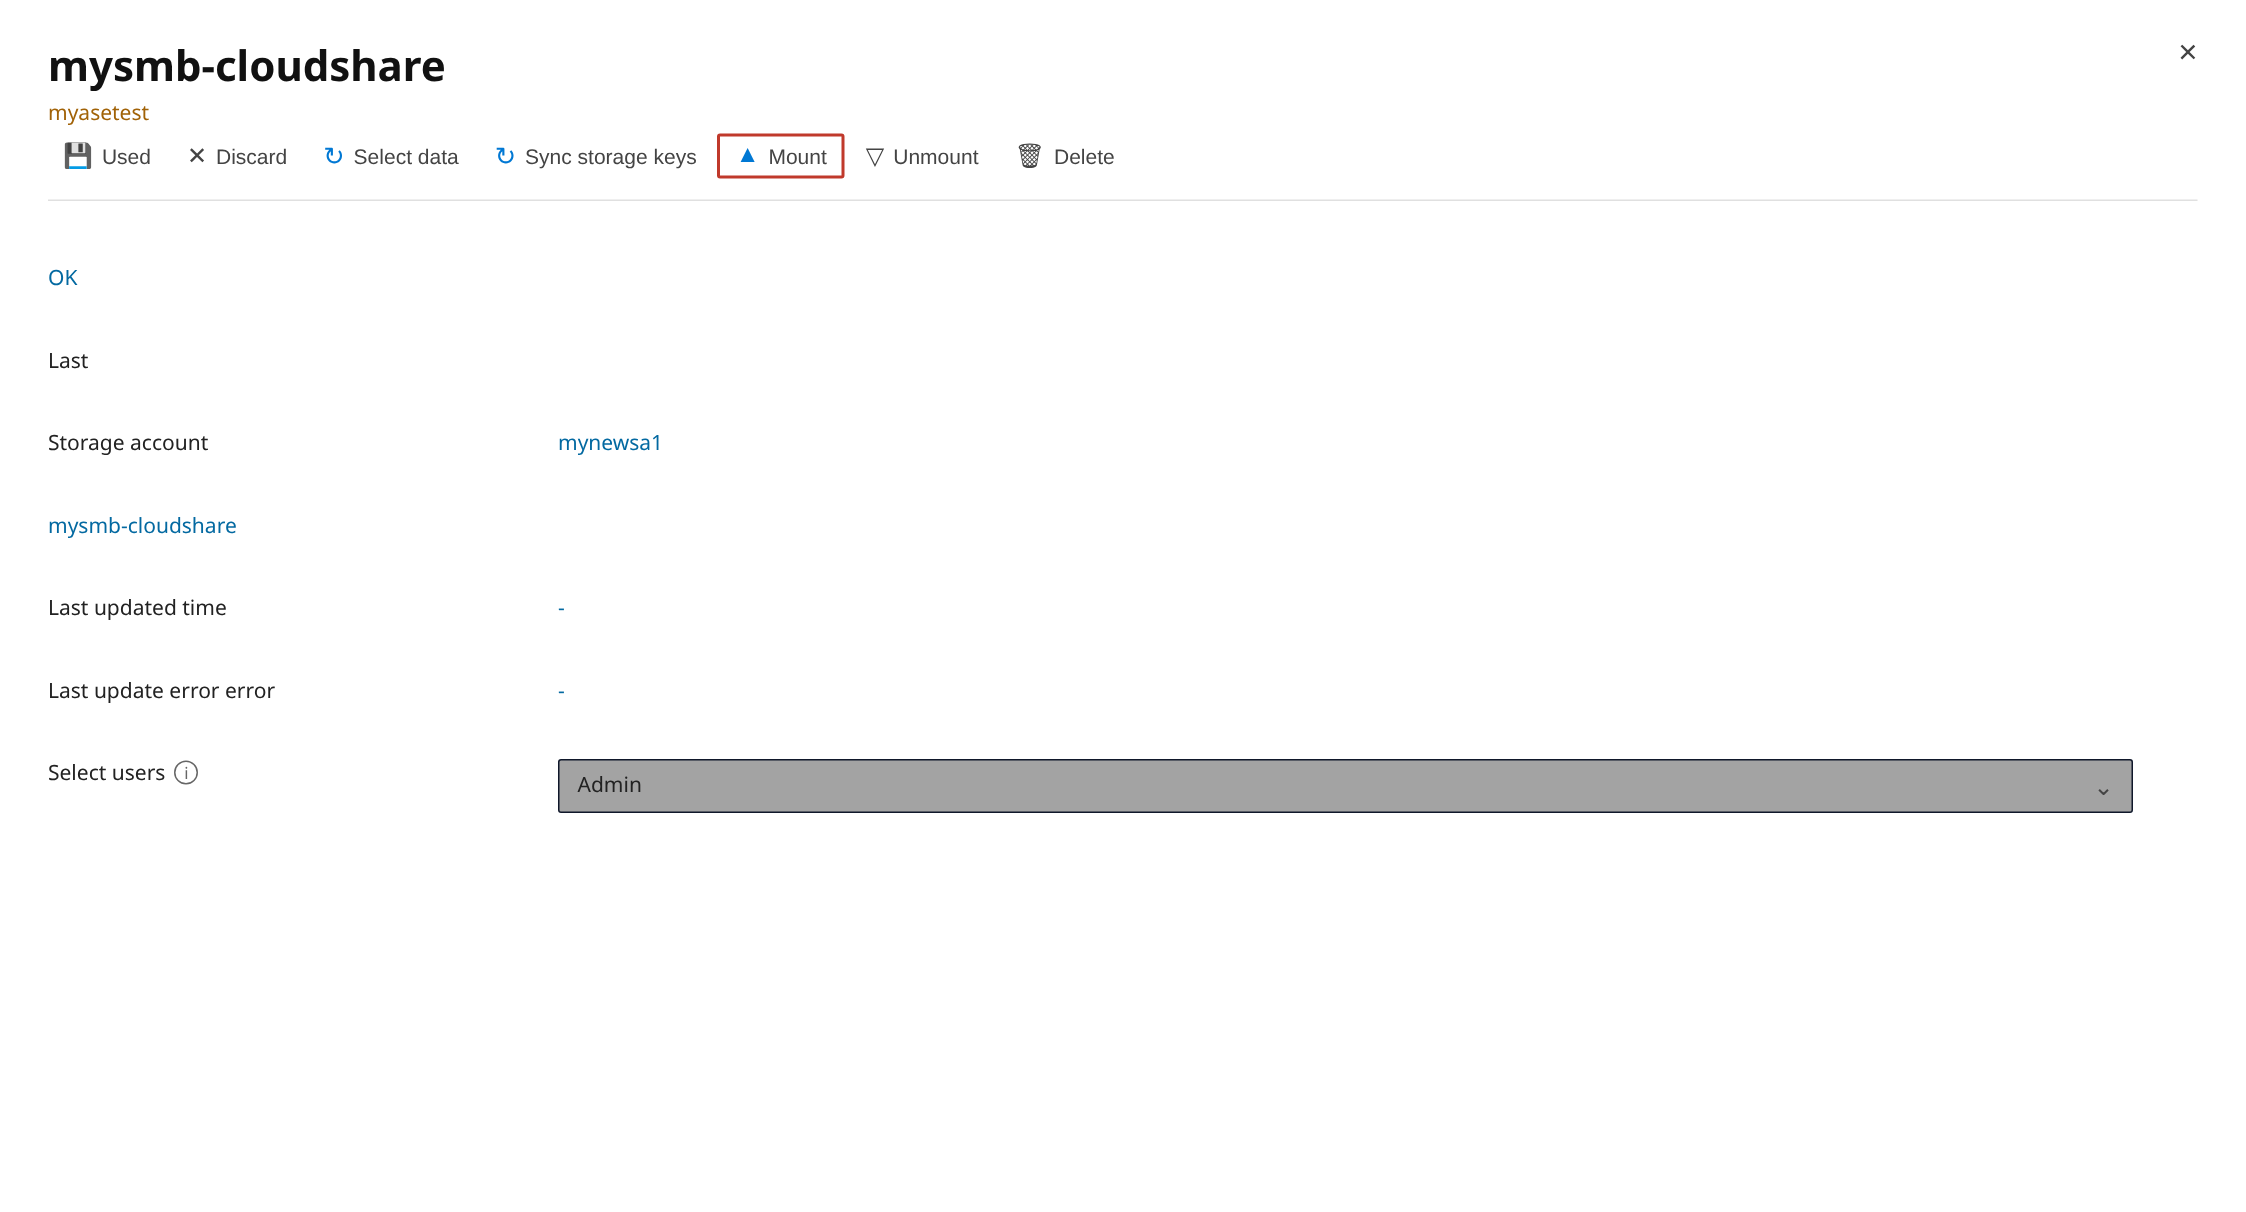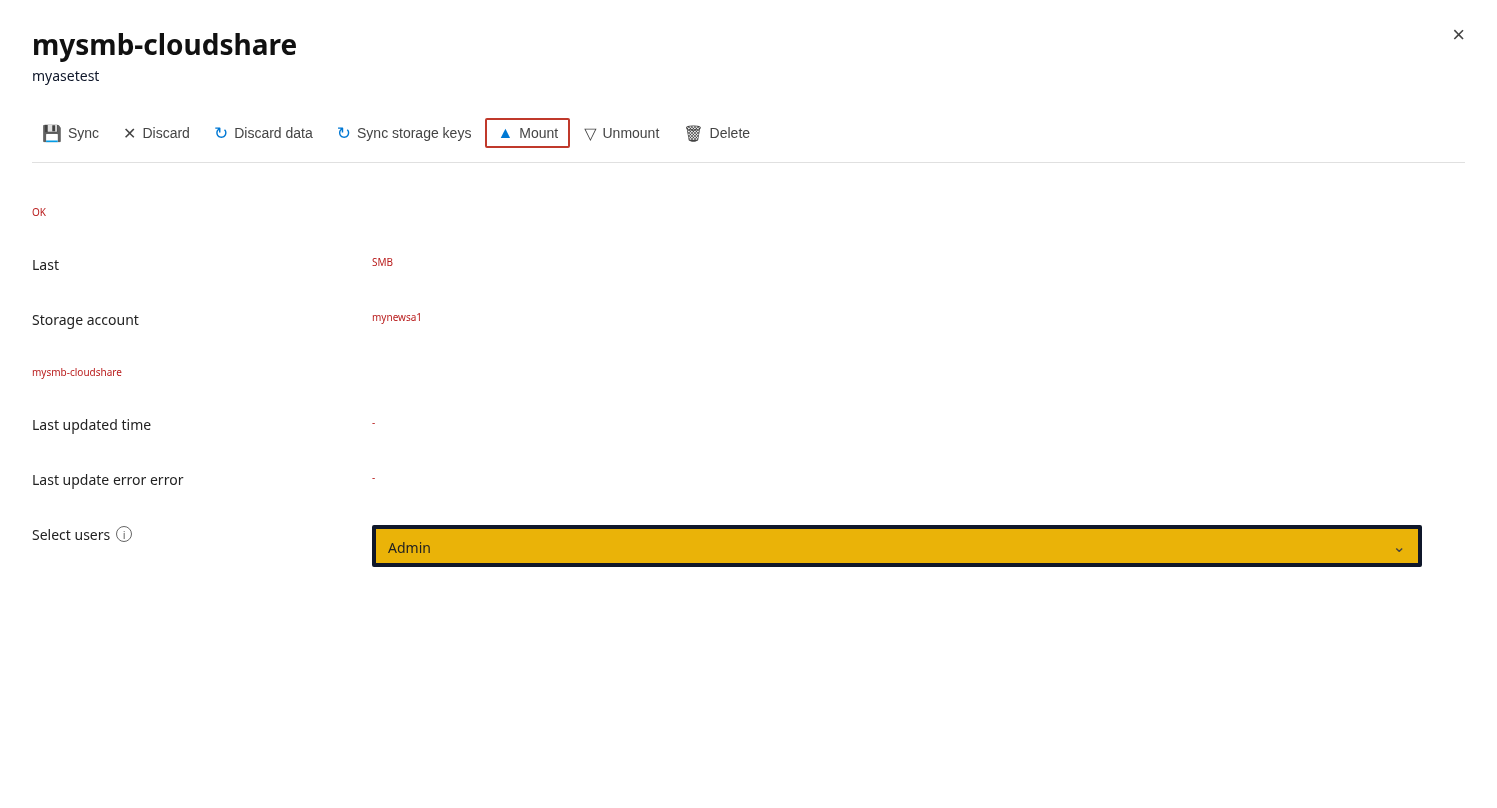--- a/index.html
+++ b/index.html
@@ -19,22 +19,22 @@
     }
     .panel-title {
       font-size: 28px;
       font-weight: 700;
       color: #111;
       line-height: 1.2;
       margin-bottom: 4px;
     }
     .panel-subtitle {
       font-size: 14px;
-      color: #0f172a;
-      margin-bottom: 32px;
+      color: #a16207;
+      margin-bottom: 3px;
     }
     .close-btn {
       position: absolute;
       top: 24px;
       right: 32px;
       background: none;
       border: none;
       font-size: 22px;
       cursor: pointer;
       color: #444;
@@ -83,46 +83,46 @@
     .field-label {
       width: 340px;
       min-width: 340px;
       font-size: 14px;
       color: #222;
       display: flex;
       align-items: center;
       gap: 6px;
     }
     .field-value {
-      font-size: 10px;
-      color: #b91c1c;
+      font-size: 14px;
+      color: #0369a1;
       flex: 1;
     }
     .info-icon {
       display: inline-flex;
       align-items: center;
       justify-content: center;
       width: 16px;
       height: 16px;
       border: 1.5px solid #666;
       border-radius: 50%;
       font-size: 11px;
       color: #666;
       cursor: default;
       font-style: normal;
     }
     .select-dropdown {
       display: flex;
-      align-items: flex-end;
-      border: 4px solid #0f172a;
+      align-items: center;
+      border: 1px solid #0f172a;
       border-radius: 2px;
       padding: 6px 12px;
       width: calc(100% - 20px);
       max-width: 1050px;
-      background: #eab308;
+      background: #a3a3a3;
       cursor: pointer;
       justify-content: space-between;
     }
     .select-dropdown .dropdown-value {
       font-size: 14px;
       color: #222;
     }
     .select-dropdown .dropdown-arrow {
       font-size: 16px;
       color: #444;
@@ -138,31 +138,31 @@
 
 <div class="panel">
   <button class="close-btn">×</button>
 
   <div class="panel-title">mysmb-cloudshare</div>
   <div class="panel-subtitle">myasetest</div>
 
   <div class="toolbar">
     <button class="toolbar-btn">
       <span class="btn-icon">💾</span>
-      <span>Sync</span>
+      <span>Used</span>
     </button>
 
     <button class="toolbar-btn">
       <span class="btn-icon">✕</span>
       <span>Discard</span>
     </button>
 
     <button class="toolbar-btn blue-icon">
       <span class="btn-icon" style="color:#0078d4; font-size:17px;">↻</span>
-      <span>Discard data</span>
+      <span>Select data</span>
     </button>
 
     <button class="toolbar-btn blue-icon">
       <span class="btn-icon" style="color:#0078d4; font-size:17px;">↻</span>
       <span>Sync storage keys</span>
     </button>
 
     <button class="toolbar-btn highlighted" style="border:2px solid #c0392b; border-radius:2px;">
       <span class="btn-icon" style="color:#0078d4;">▲</span>
       <span>Mount</span>
@@ -180,21 +180,20 @@
   </div>
 
   <div class="content">
 
     <div class="field-row">
       <div class="field-value">OK</div>
     </div>
 
     <div class="field-row">
       <div class="field-label">Last</div>
-      <div class="field-value">SMB</div>
     </div>
 
 
     <div class="field-row">
       <div class="field-label">Storage account</div>
       <div class="field-value">mynewsa1</div>
     </div>
 
     <div class="field-row">
       <div class="field-value">mysmb-cloudshare</div>

